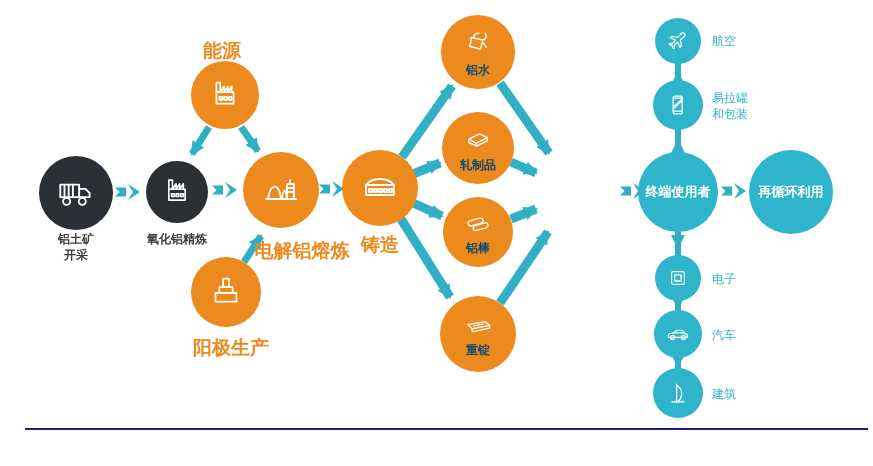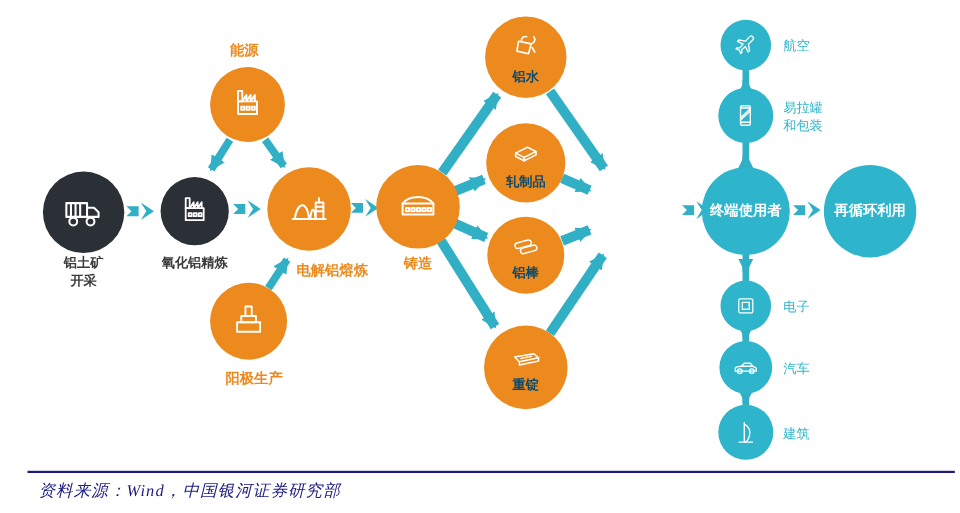--- a/index.html
+++ b/index.html
@@ -16,21 +16,21 @@
     transform:translate(-50%,-50%);
   }
   .node.orange{background:var(--orange);}
   .node.dark{background:var(--dark);}
   .node.teal{background:var(--teal-circle);}
   .node svg{stroke:#fff;fill:none;stroke-width:1.8;stroke-linecap:round;stroke-linejoin:round;}
   .in-label{color:#0c4a6e;font-weight:bold;font-size:12px;line-height:1.2;text-align:center;margin-top:1px;}
   .big-label{color:#fff;font-weight:bold;font-size:13px;line-height:1.3;text-align:center;}
   .ext-label{position:absolute;z-index:2;font-size:12px;font-weight:bold;line-height:1.35;text-align:center;transform:translateX(-50%);white-space:nowrap;}
   .ext-label.dark-t{color:var(--label-dark);}
-  .ext-label.orange-t{color:var(--orange);font-size:13px;}
+  .ext-label.orange-t{color:var(--orange);font-size:19px;}
   .side-label{position:absolute;z-index:2;font-size:12px;font-weight:normal;line-height:1.35;color:var(--teal-circle);text-align:left;white-space:nowrap;}
   #footer-line{position:absolute;left:25px;top:428px;width:843px;height:2px;background:var(--navy);z-index:2;}
   #footer-text{
     position:absolute;left:35px;top:437px;z-index:2;
     font-family:"Liberation Serif","DejaVu Serif",serif;font-style:italic;
     font-size:15px;color:var(--navy);letter-spacing:1px;
   }
 </style>
 </head>
 <body>
@@ -249,15 +249,14 @@
       <path d="M20,9 V35"></path>
       <path d="M20,11 C30,16 29,28 22,35"></path>
       <path d="M13,35 h18"></path>
     </svg>
   </div>
   <div class="side-label" style="left:712px;top:386px;">
     <span>建筑</span>
   </div>
 
   <div id="footer-line"></div>
-  <div id="footer-text">资料来源：Wind，中国银河证券研究部</div>
 
 </div>
 
 </body></html>

